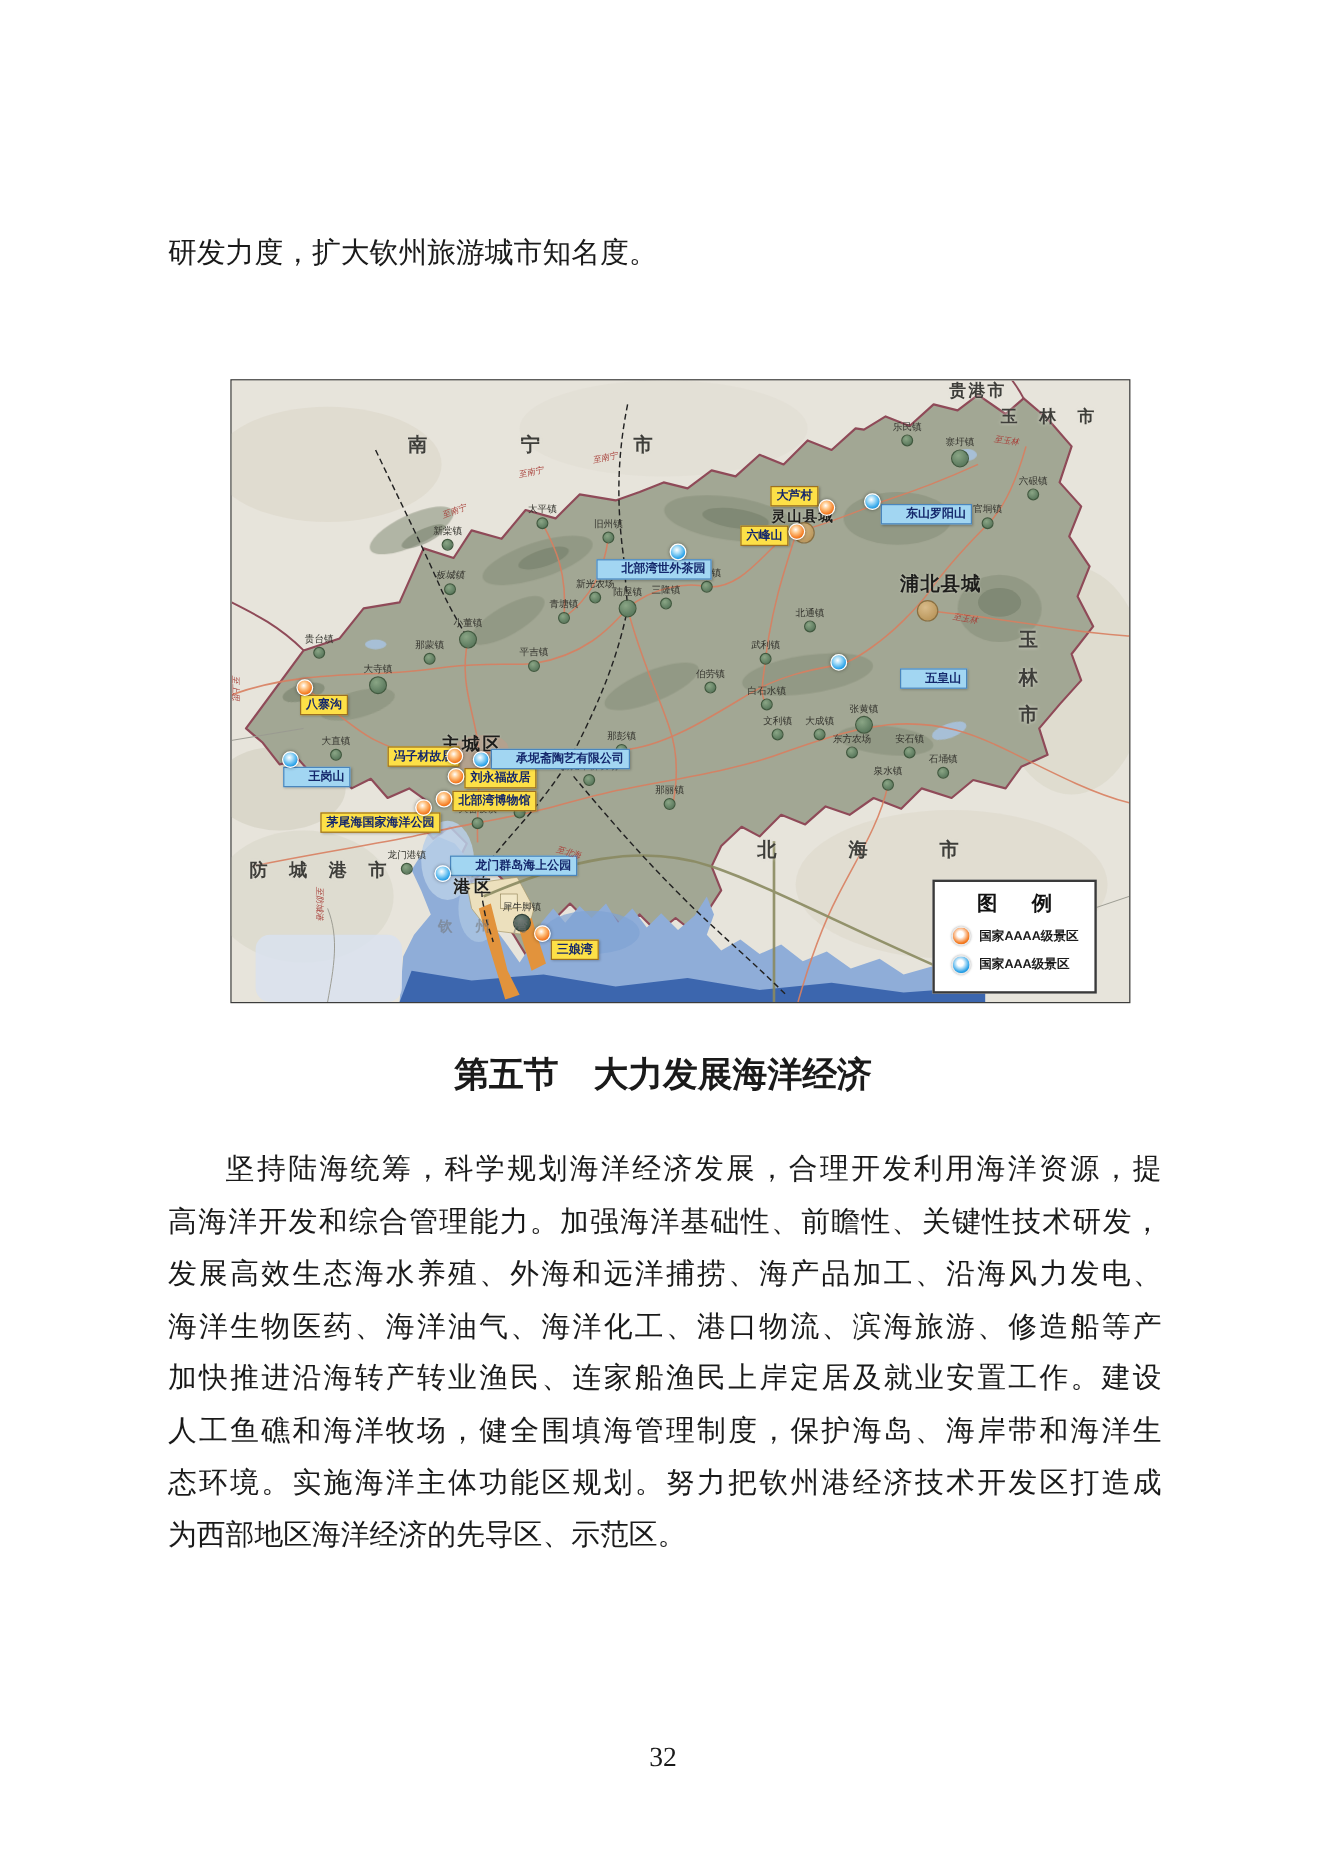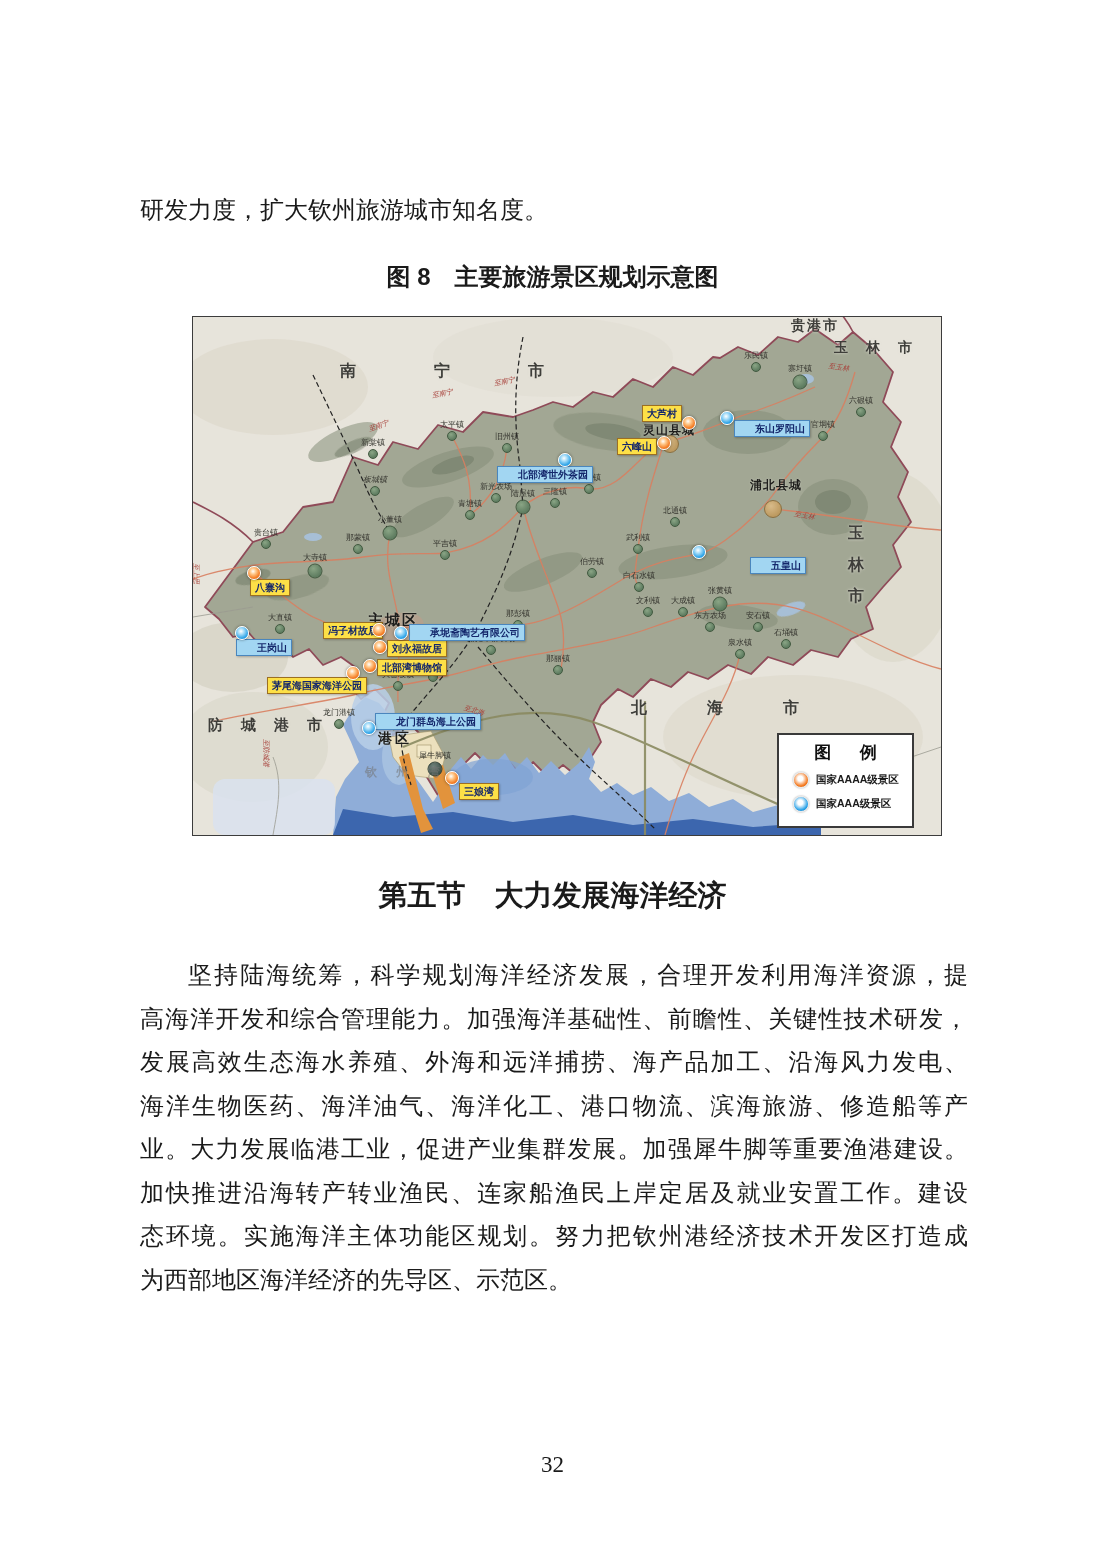--- a/index.html
+++ b/index.html
@@ -65,21 +65,20 @@
   .legend-item .lmark.AAA  { background:radial-gradient(circle at 45% 40%, #ffffff 0%, #ffffff 22%, #2aa2e8 65%, #1172b8 100%); }
   .legend-item span.ltext { font-size:10.5px; font-weight:bold; color:#1a1a1a; }
 </style>
 </head>
 <body>
 
 <div class="page">
 
   <div class="intro-text">研发力度，扩大钦州旅游城市知名度。</div>
 
-  <div class="figure-caption">图 8　主要旅游景区规划示意图</div>
 
   <div class="map">
     <svg width="748" height="518" viewBox="0 0 748 518">
 
       <rect x="0" y="0" width="748" height="518" fill="#e7e4db"></rect>
       <ellipse cx="80" cy="70" rx="95" ry="48" fill="#dedacd" opacity=".8"></ellipse>
       <ellipse cx="360" cy="40" rx="120" ry="40" fill="#e2dfd4" opacity=".8"></ellipse>
       <ellipse cx="600" cy="420" rx="130" ry="62" fill="#dedacd" opacity=".7"></ellipse>
       <ellipse cx="700" cy="250" rx="62" ry="95" fill="#dcd8ca" opacity=".7"></ellipse>
       <ellipse cx="60" cy="430" rx="75" ry="55" fill="#dcd9cd" opacity=".8"></ellipse>
@@ -179,21 +178,21 @@
     <div class="overlay" id="map-overlay">
         <div class="city-label" style="left: 147px; top: 44px; font-size: 16px; letter-spacing: 78px;">南宁市</div>
         <div class="city-label" style="left: 598px; top: 0px; font-size: 14px; letter-spacing: 2px;">贵港市</div>
         <div class="city-label" style="left: 641px; top: 22px; font-size: 14px; letter-spacing: 18px;">玉林市</div>
         <div class="city-label vertical" style="left: 652px; top: 196px; font-size: 16px; letter-spacing: 30px;">玉林市</div>
         <div class="city-label" style="left: 438px; top: 381px; font-size: 16px; letter-spacing: 60px;">北海市</div>
         <div class="city-label" style="left: 15px; top: 399px; font-size: 15px; letter-spacing: 18px;">防城港市</div>
         <div class="place-label" style="left: 175px; top: 294px; font-size: 15px; letter-spacing: 2px;">主城区</div>
         <div class="place-label" style="left: 185px; top: 413px; font-size: 14px; letter-spacing: 3px;">港区</div>
         <div class="place-label" style="left: 450px; top: 105px; font-size: 12px; letter-spacing: 1px;">灵山县城</div>
-        <div class="place-label" style="left: 557px; top: 160px; font-size: 12px; letter-spacing: 1px;">浦北县城</div>
+        <div class="place-label" style="left: 557px; top: 160px; font-size: 16px; letter-spacing: 1px;">浦北县城</div>
         <div class="seat-dot" style="left: 477px; top: 127px; width: 18px; height: 18px;"></div>
         <div class="seat-dot" style="left: 580px; top: 192px; width: 18px; height: 18px;"></div>
         <div class="town-dot" style="left: 259px; top: 119px; width: 10px; height: 10px;"></div>
         <div class="town-label" style="left: 259px; top: 113px;">太平镇</div>
         <div class="town-dot" style="left: 314px; top: 131px; width: 10px; height: 10px;"></div>
         <div class="town-label" style="left: 314px; top: 125px;">旧州镇</div>
         <div class="town-dot" style="left: 180px; top: 137px; width: 10px; height: 10px;"></div>
         <div class="town-label" style="left: 180px; top: 131px;">新棠镇</div>
         <div class="town-dot" style="left: 182px; top: 174px; width: 10px; height: 10px;"></div>
         <div class="town-label" style="left: 182px; top: 168px; font-style: italic;">板城镇</div>
@@ -315,21 +314,21 @@
     </div>
   </div>
 
   <div class="section-heading">第五节　大力发展海洋经济</div>
 
   <div class="body-para" id="body-para">
       <div class="body-line indent">坚持陆海统筹，科学规划海洋经济发展，合理开发利用海洋资源，提</div>
       <div class="body-line">高海洋开发和综合管理能力。加强海洋基础性、前瞻性、关键性技术研发，</div>
       <div class="body-line">发展高效生态海水养殖、外海和远洋捕捞、海产品加工、沿海风力发电、</div>
       <div class="body-line">海洋生物医药、海洋油气、海洋化工、港口物流、滨海旅游、修造船等产</div>
-      <div class="body-line">业。大力发展临港工业，促进产业集群发展。加强犀牛脚等重要渔港建设。</div>
       <div class="body-line">加快推进沿海转产转业渔民、连家船渔民上岸定居及就业安置工作。建设</div>
+      <div class="body-line">人工鱼礁和海洋牧场，健全围填海管理制度，保护海岛、海岸带和海洋生</div>
       <div class="body-line">态环境。实施海洋主体功能区规划。努力把钦州港经济技术开发区打造成</div>
       <div class="body-line last">为西部地区海洋经济的先导区、示范区。</div>
     </div>
 
   <div class="page-number">32</div>
 
 </div>
 
 </body></html>

